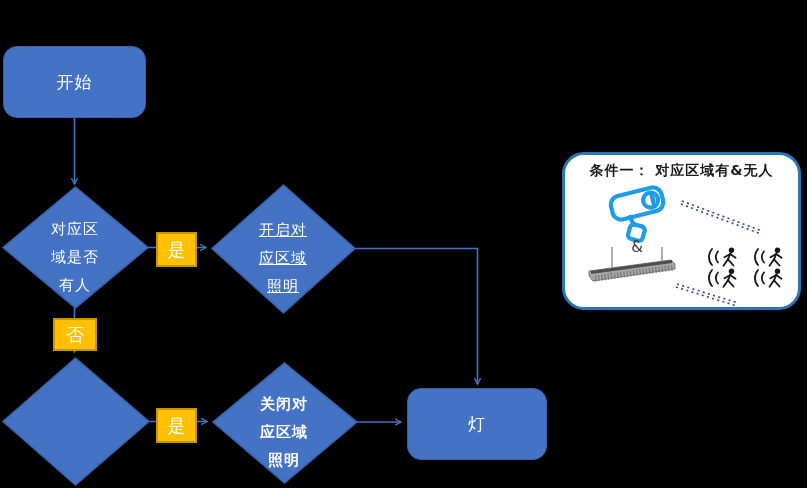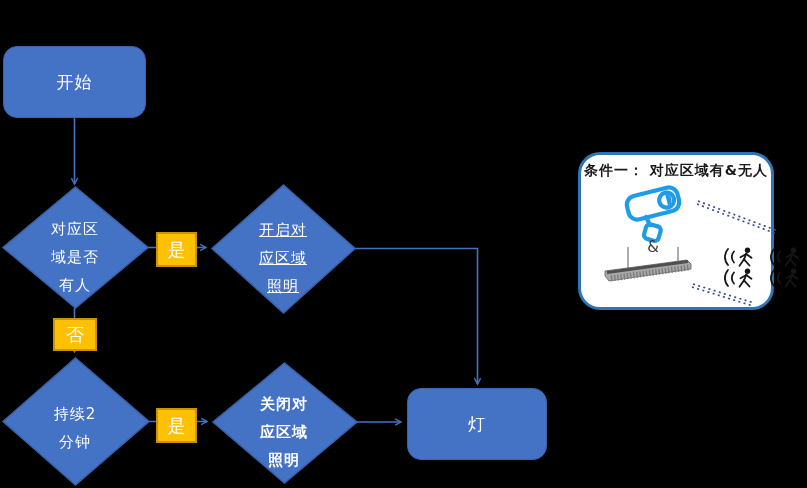--- a/index.html
+++ b/index.html
@@ -16,24 +16,23 @@
   .diamond-label{
     position:absolute;color:#fff;font-size:15px;line-height:28px;
     text-align:center;white-space:pre-line;width:110px;letter-spacing:1px;
   }
   .edge-label{
     position:absolute;display:flex;align-items:center;justify-content:center;
     background:#FFC000;border:2px solid #C8930A;color:#fff;font-size:18px;
     box-sizing:border-box;
   }
   .callout{
-    position:absolute;left:562px;top:152px;width:196px;height:158px;
+    position:absolute;left:562px;top:152px;width:239px;height:158px;
     background:#fff;border:3.5px solid #2E75B6;border-radius:22px;
     box-sizing:border-box;
-    margin-left:16px;
   }
   .callout-title{
     position:absolute;left:0;top:7px;width:100%;text-align:center;
     color:#1a1a1a;font-size:14px;font-weight:600;letter-spacing:1px;
   }
   .ampersand{
     position:absolute;left:62px;top:83px;width:20px;text-align:center;
     color:#3a3a3a;font-size:15px;
   }
   .callout-art{position:absolute;left:0;top:0;}
@@ -67,22 +66,20 @@
 
   <div class="node" style="left:3px;top:46px;width:143px;height:72px;">开始</div>
   <div class="node" style="left:407px;top:388px;width:140px;height:72px;">灯</div>
 
   <div class="diamond-label" style="left:20px;top:215px;">对应区
 域是否
 有人</div>
   <div class="diamond-label" style="left:228px;top:216px;text-decoration:underline;">开启对
 应区域
 照明</div>
-  <div class="diamond-label" style="left:20px;top:400px;">持续2
-分钟</div>
   <div class="diamond-label" style="left:229px;top:390px;font-weight:bold;">关闭对
 应区域
 照明</div>
 
   <div class="edge-label" style="left:156px;top:232px;width:41px;height:35px;">是</div>
   <div class="edge-label" style="left:53px;top:318px;width:44px;height:33px;">否</div>
   <div class="edge-label" style="left:156px;top:408px;width:41px;height:35px;">是</div>
 
   <div class="callout">
     <div class="callout-title">条件一： 对应区域有&amp;无人</div>

